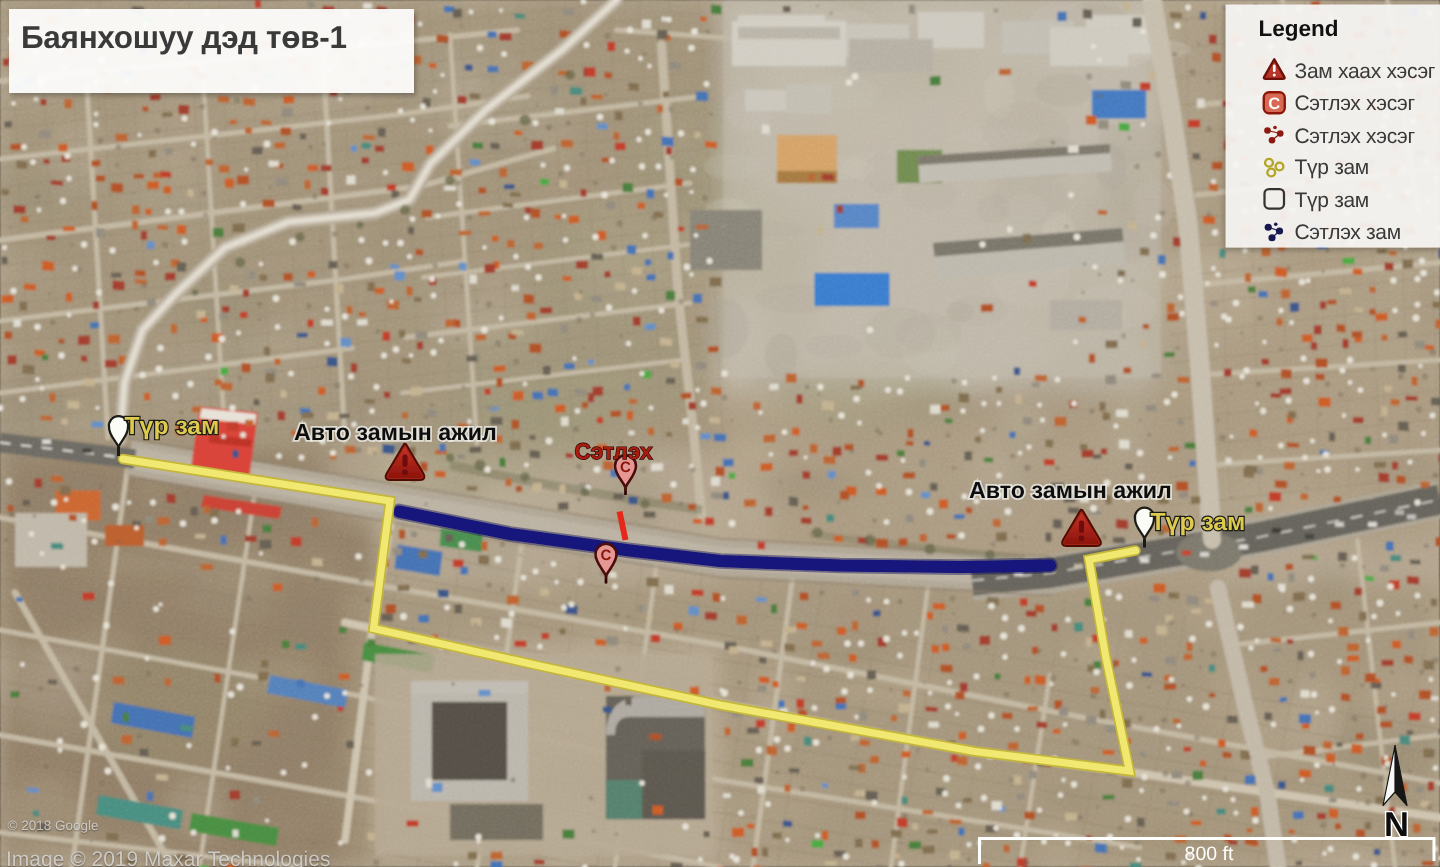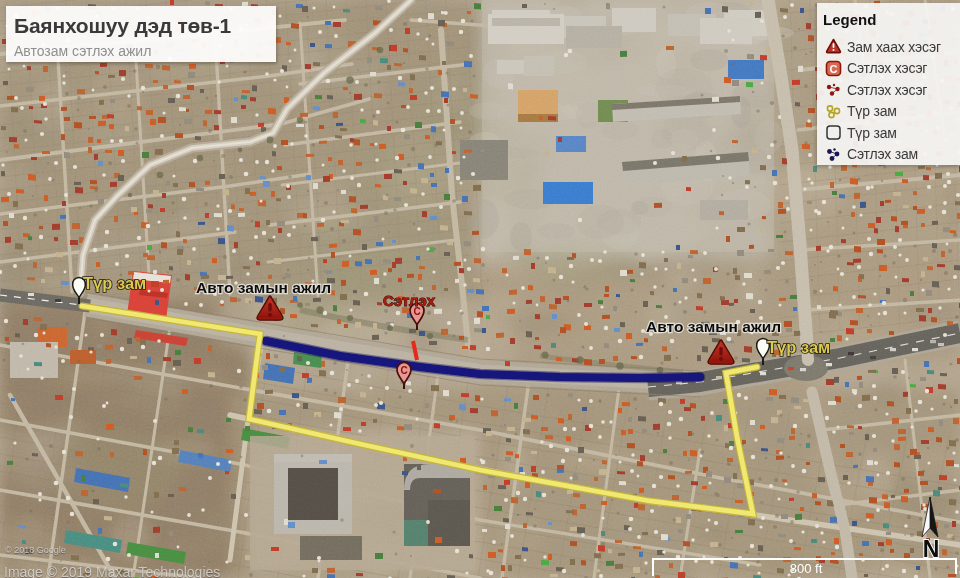--- a/index.html
+++ b/index.html
@@ -1,22 +1,22 @@
 <!DOCTYPE html>
 <html><head>
 <meta charset="utf-8">
 <style>
 html,body{margin:0;padding:0;background:#000;}
 #stage{position:relative;width:960px;height:578px;overflow:hidden;font-family:"Liberation Sans",sans-serif;}
 #titlebox{position:absolute;left:6px;top:6px;width:270px;height:56px;background:rgba(253,253,252,0.94);box-shadow:1px 2px 3px rgba(0,0,0,0.25);}
 #titlebox h1{margin:8px 0 0 8px;font-size:21px;color:#3a3a3a;white-space:nowrap;letter-spacing:-0.2px;}
 #titlebox p{margin:5px 0 0 8px;font-size:14px;color:#8f8f8f;white-space:nowrap;}
 #legend{position:absolute;left:817px;top:3px;width:143px;height:162px;background:rgba(246,245,243,0.93);box-shadow:-1px 2px 3px rgba(0,0,0,0.2);}
-#legend .t{margin:8px 0 8px 6px;font-size:15px;font-weight:bold;color:#111;}
-#legend .row{display:flex;align-items:center;height:21.5px;margin-left:8px;}
+#legend .t{margin:8px 0 8px 22px;font-size:15px;font-weight:bold;color:#111;}
+#legend .row{display:flex;align-items:center;height:21.5px;margin-left:24px;}
 #legend .row .ic{width:17px;height:17px;flex:0 0 17px;margin-right:5px;}
 #legend .row .tx{font-size:14px;color:#3a3a3a;white-space:nowrap;letter-spacing:-0.2px;}
 #ge{position:absolute;left:10px;top:508px;color:#fff;font-size:20px;letter-spacing:0.6px;text-shadow:0 1px 2px rgba(0,0,0,0.5);}
 #cp1{position:absolute;left:5px;top:545px;color:#d8d8d8;font-size:9px;text-shadow:0 1px 1px rgba(0,0,0,0.5);opacity:0.8;text-align:center;}
 #cp2{position:absolute;left:4px;top:564px;color:#d8d8d8;font-size:14px;text-shadow:0 1px 1px rgba(0,0,0,0.5);opacity:0.8;}
 </style>
 </head>
 <body>
 <div id="stage">
 <svg width="960" height="578" viewBox="0 0 960 578" style="position:absolute;left:0;top:0">
@@ -1564,21 +1564,20 @@
 <text x="806" y="573" text-anchor="middle" font-family="Liberation Sans, sans-serif" font-size="13" fill="#fff">800 ft</text>
 <g transform="translate(930,497)">
 <path d="M0,0 L8,40 L0,31 Z" fill="#181818" stroke="#181818" stroke-width="0.8" stroke-linejoin="round"></path>
 <path d="M0,0 L-8,40 L0,31 Z" fill="#f8f8f8" stroke="#181818" stroke-width="0.8" stroke-linejoin="round"></path>
 <text x="1" y="60" text-anchor="middle" font-family="Liberation Sans, sans-serif" font-size="23" font-weight="bold" fill="#0a0a0a" stroke="#fff" stroke-width="1.8" paint-order="stroke">N</text>
 </g>
 </g>
 </svg>
 <div id="titlebox">
 <h1><b>Баянхошуу дэд төв-1</b></h1>
-<p>Автозам сэтлэх ажил</p>
 </div>
 <div id="legend">
 <div class="t">Legend</div>
 <div class="row">
         <svg class="ic" viewBox="0 0 17 17">
           <path d="M8.5,1.5 L15.2,13.2 Q15.9,14.6 14.2,14.6 L2.8,14.6 Q1.1,14.6 1.8,13.2 Z" fill="#b7352a" stroke="#6e1008" stroke-width="1.6" stroke-linejoin="round"></path>
           <rect x="7.6" y="5" width="1.8" height="5" rx="0.9" fill="#fff"></rect>
           <circle cx="8.5" cy="12" r="1" fill="#fff"></circle>
         </svg>
         <span class="tx">Зам хаах хэсэг</span>

